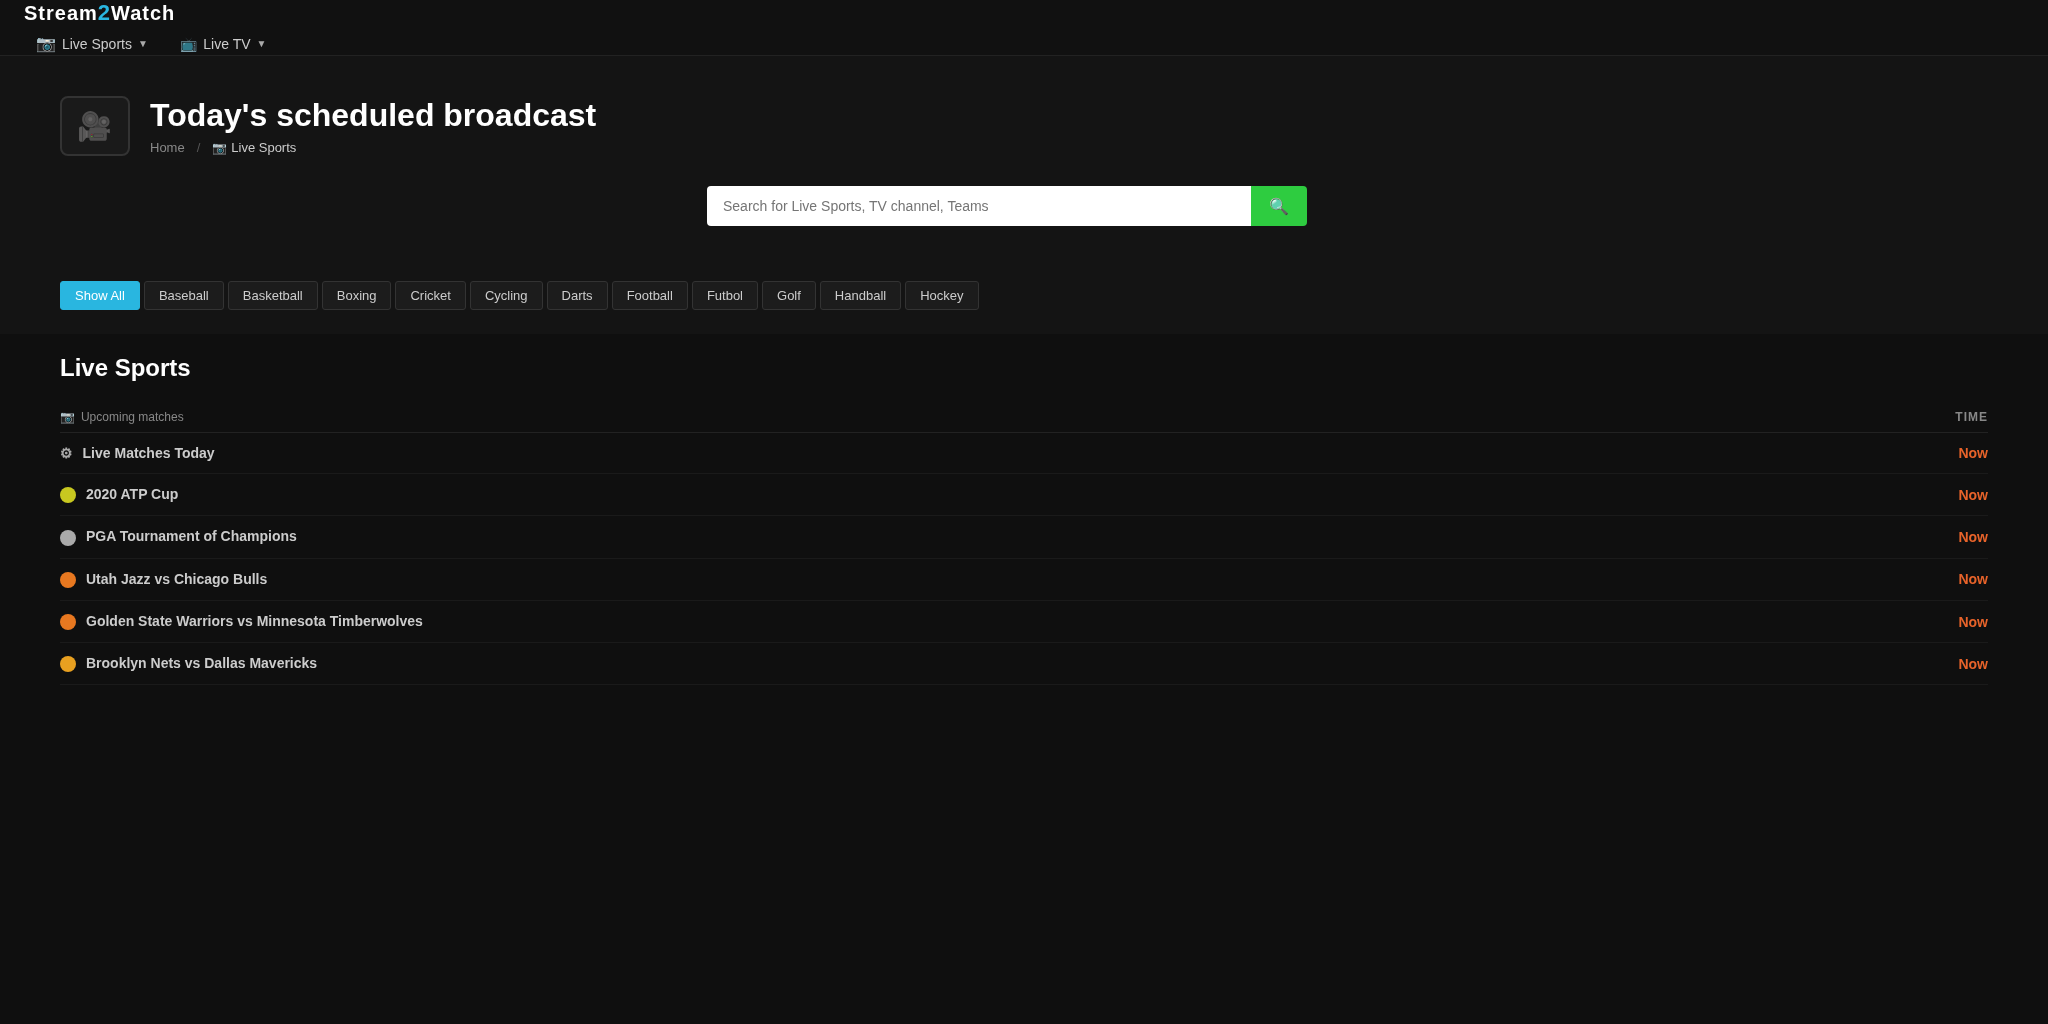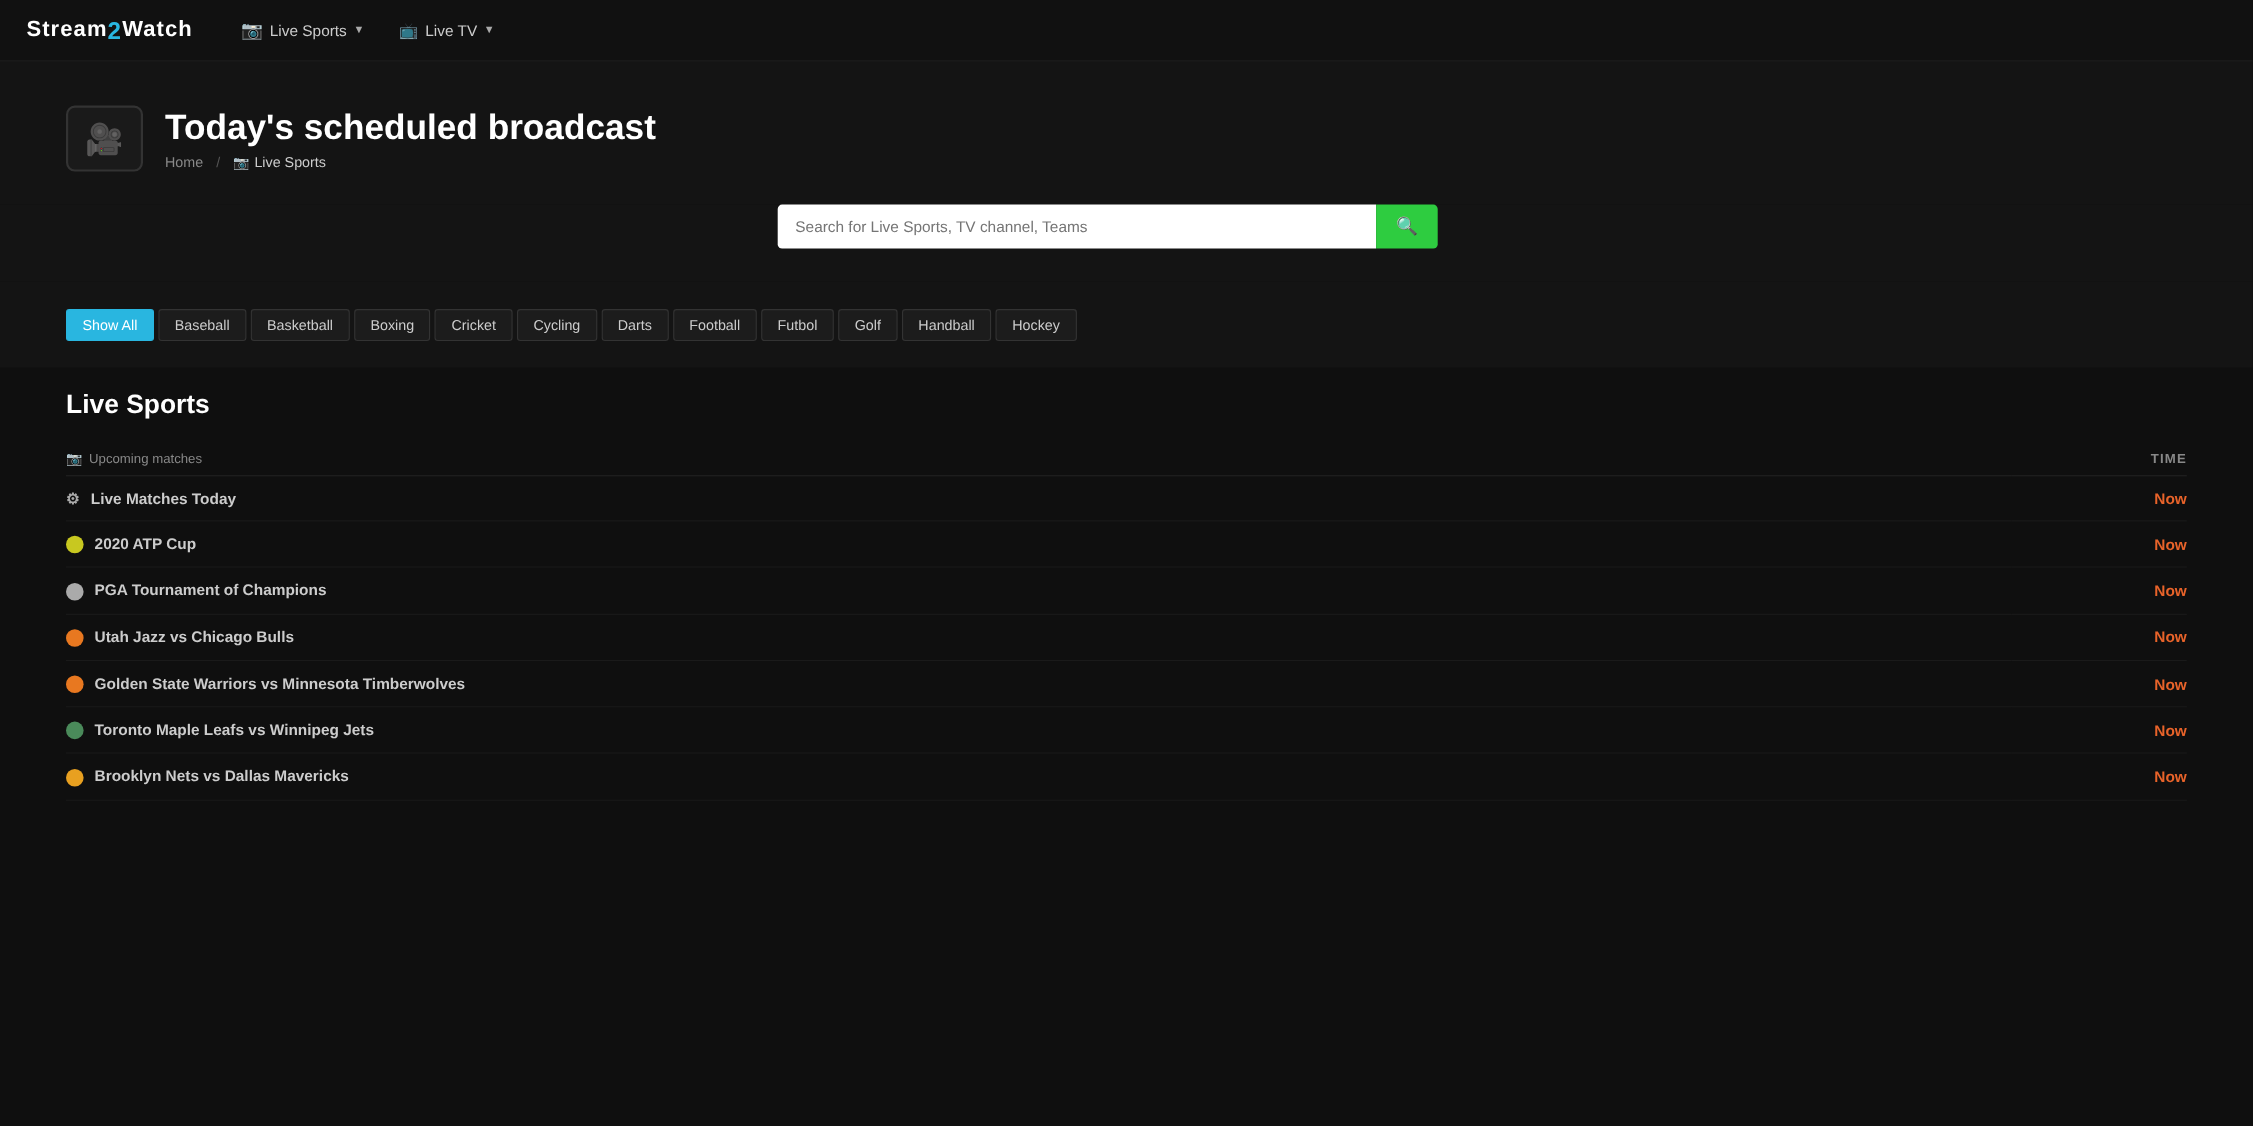--- a/index.html
+++ b/index.html
@@ -9,23 +9,24 @@
       font-family: Arial, sans-serif;
       font-size: 14px;
       min-height: 100vh;
     }
 
     
     nav {
       background: #111;
       border-bottom: 1px solid #222;
       display: flex;
-      align-items: center;
+      align-items: flex-start;
       padding: 0 24px;
       height: 56px;
+      flex-direction: column;
     }
     .logo {
       color: #fff;
       font-size: 20px;
       font-weight: bold;
       letter-spacing: 1px;
       margin-right: 32px;
       display: flex;
       align-items: center;
       gap: 0;
@@ -288,22 +289,18 @@
         </tr>
         <tr class="match-row">
           <td><span class="match-icon" style="background: rgb(232, 120, 32);"></span><span>Utah Jazz vs Chicago Bulls</span></td>
           <td class="time-val">Now</td>
         </tr>
         <tr class="match-row">
           <td><span class="match-icon" style="background: rgb(232, 120, 32);"></span><span>Golden State Warriors vs Minnesota Timberwolves</span></td>
           <td class="time-val">Now</td>
         </tr>
         <tr class="match-row">
-          <td><span class="match-icon" style="background: rgb(74, 138, 90);"></span><span>Toronto Maple Leafs vs Winnipeg Jets</span></td>
-          <td class="time-val">Now</td>
-        </tr>
-        <tr class="match-row">
           <td><span class="match-icon" style="background: rgb(232, 160, 32);"></span><span>Brooklyn Nets vs Dallas Mavericks</span></td>
           <td class="time-val">Now</td>
         </tr>
       </tbody>
   </table>
 </div>
 
 </body></html>

